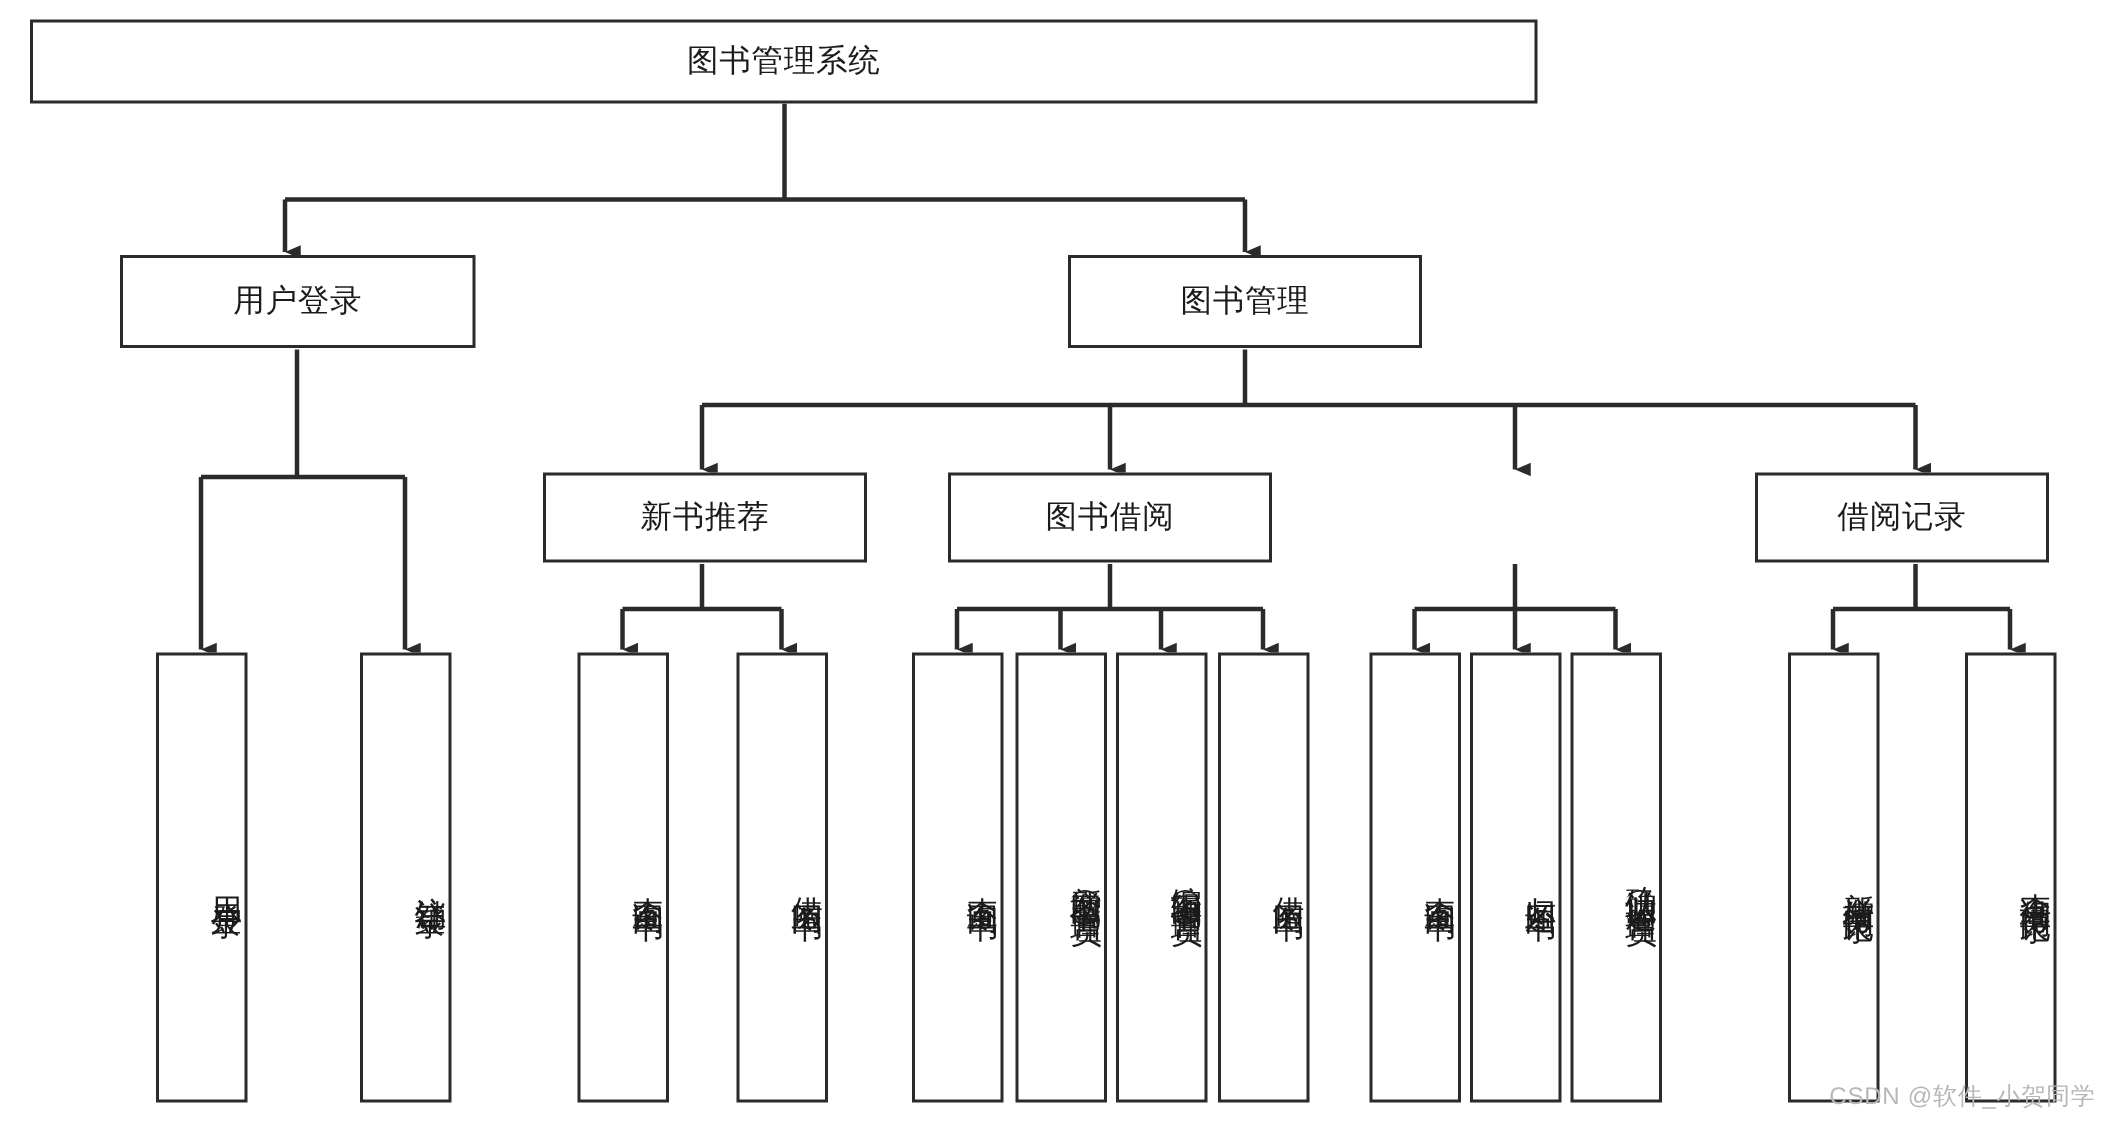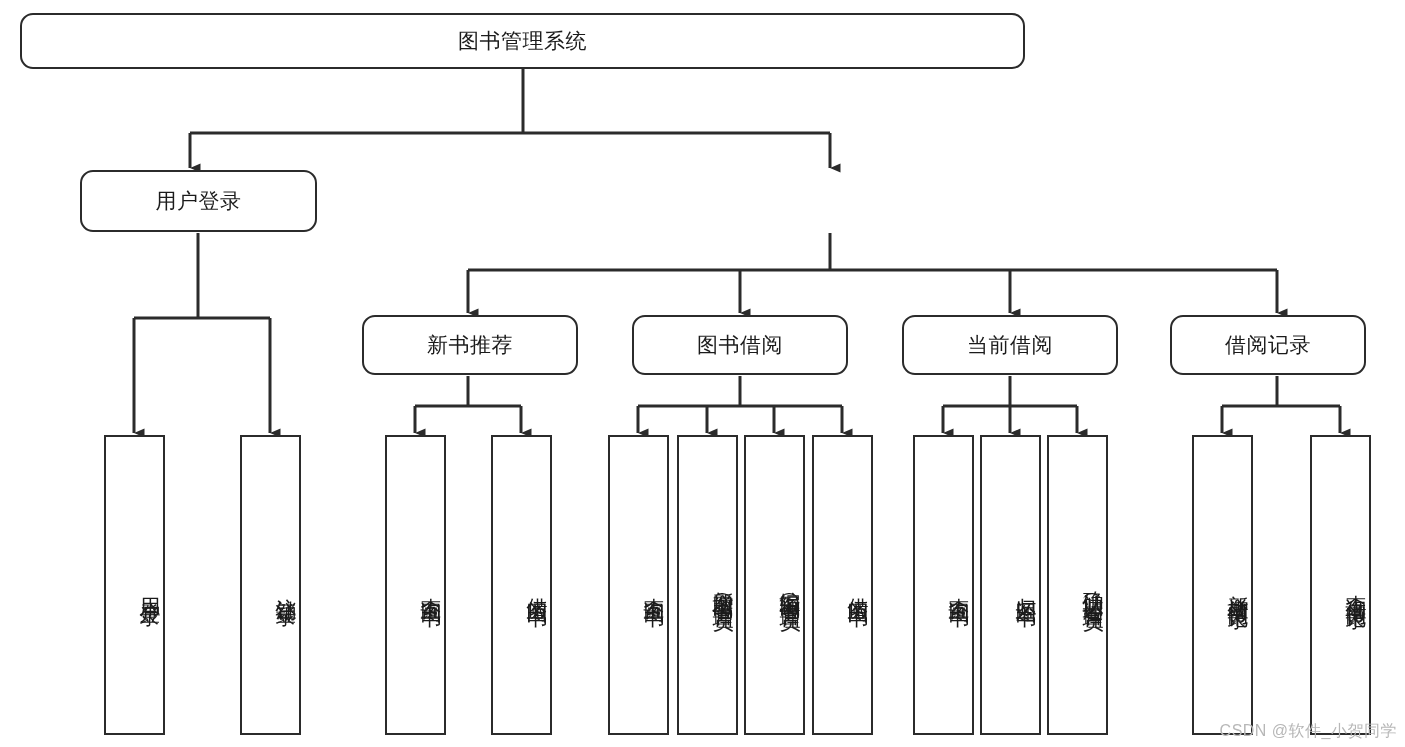--- a/index.html
+++ b/index.html
@@ -33,21 +33,20 @@
     display: flex;
     align-items: center;
     justify-content: center;
     color: #1b1b1b;
   }
   .node-h {
     font-size: 21px;
     letter-spacing: 0.5px;
     line-height: 1.2;
     white-space: nowrap;
-    border-radius: 13px;
   }
   .node-root {
     font-size: 21px;
   }
   .node-v {
     writing-mode: vertical-rl;
     text-orientation: upright;
     font-size: 21px;
     letter-spacing: 3px;
     line-height: 1.2;
@@ -128,32 +127,32 @@
   </svg>
 
   <div class="node node-h node-root" style="left:20px; top:13px; width:1005px; height:56px;">
     <span>图书管理系统</span>
   </div>
 
   <div class="node node-h" style="left:80px; top:170px; width:237px; height:62px;">
     <span>用户登录</span>
   </div>
 
+  <div class="node node-h" style="left:712px; top:170px; width:236px; height:62px;">
+    <span>图书管理</span>
+  </div>
 
   <div class="node node-h" style="left:362px; top:315px; width:216px; height:60px;">
     <span>新书推荐</span>
   </div>
 
   <div class="node node-h" style="left:632px; top:315px; width:216px; height:60px;">
     <span>图书借阅</span>
   </div>
 
-  <div class="node node-h" style="left:902px; top:315px; width:216px; height:60px;">
-    <span>当前借阅</span>
-  </div>
 
   <div class="node node-h" style="left:1170px; top:315px; width:196px; height:60px;">
     <span>借阅记录</span>
   </div>
 
   <div class="node node-v" style="left:104px; top:435px; width:61px; height:300px;">
     <span class="vlabel">用户登录</span>
   </div>
 
   <div class="node node-v" style="left:240px; top:435px; width:61px; height:300px;">

